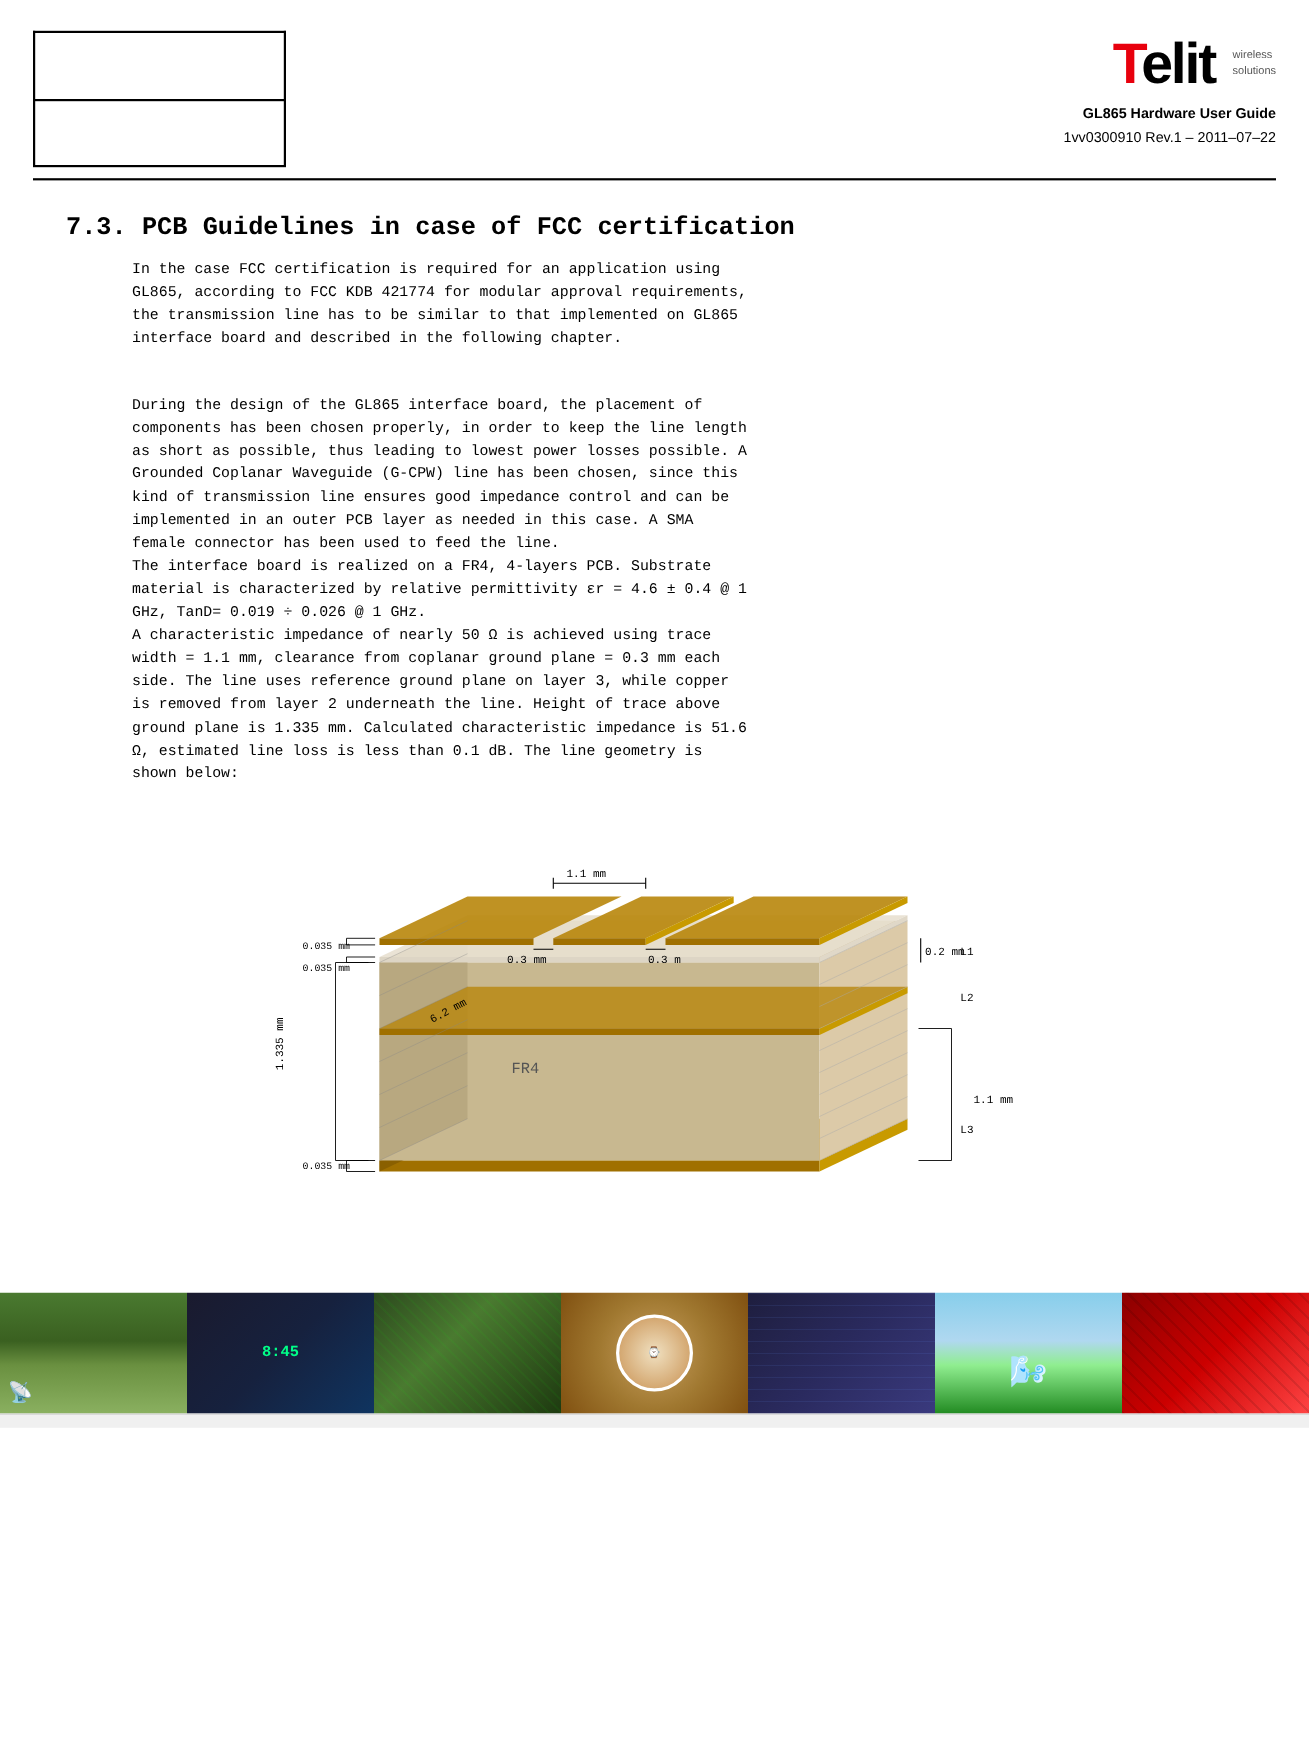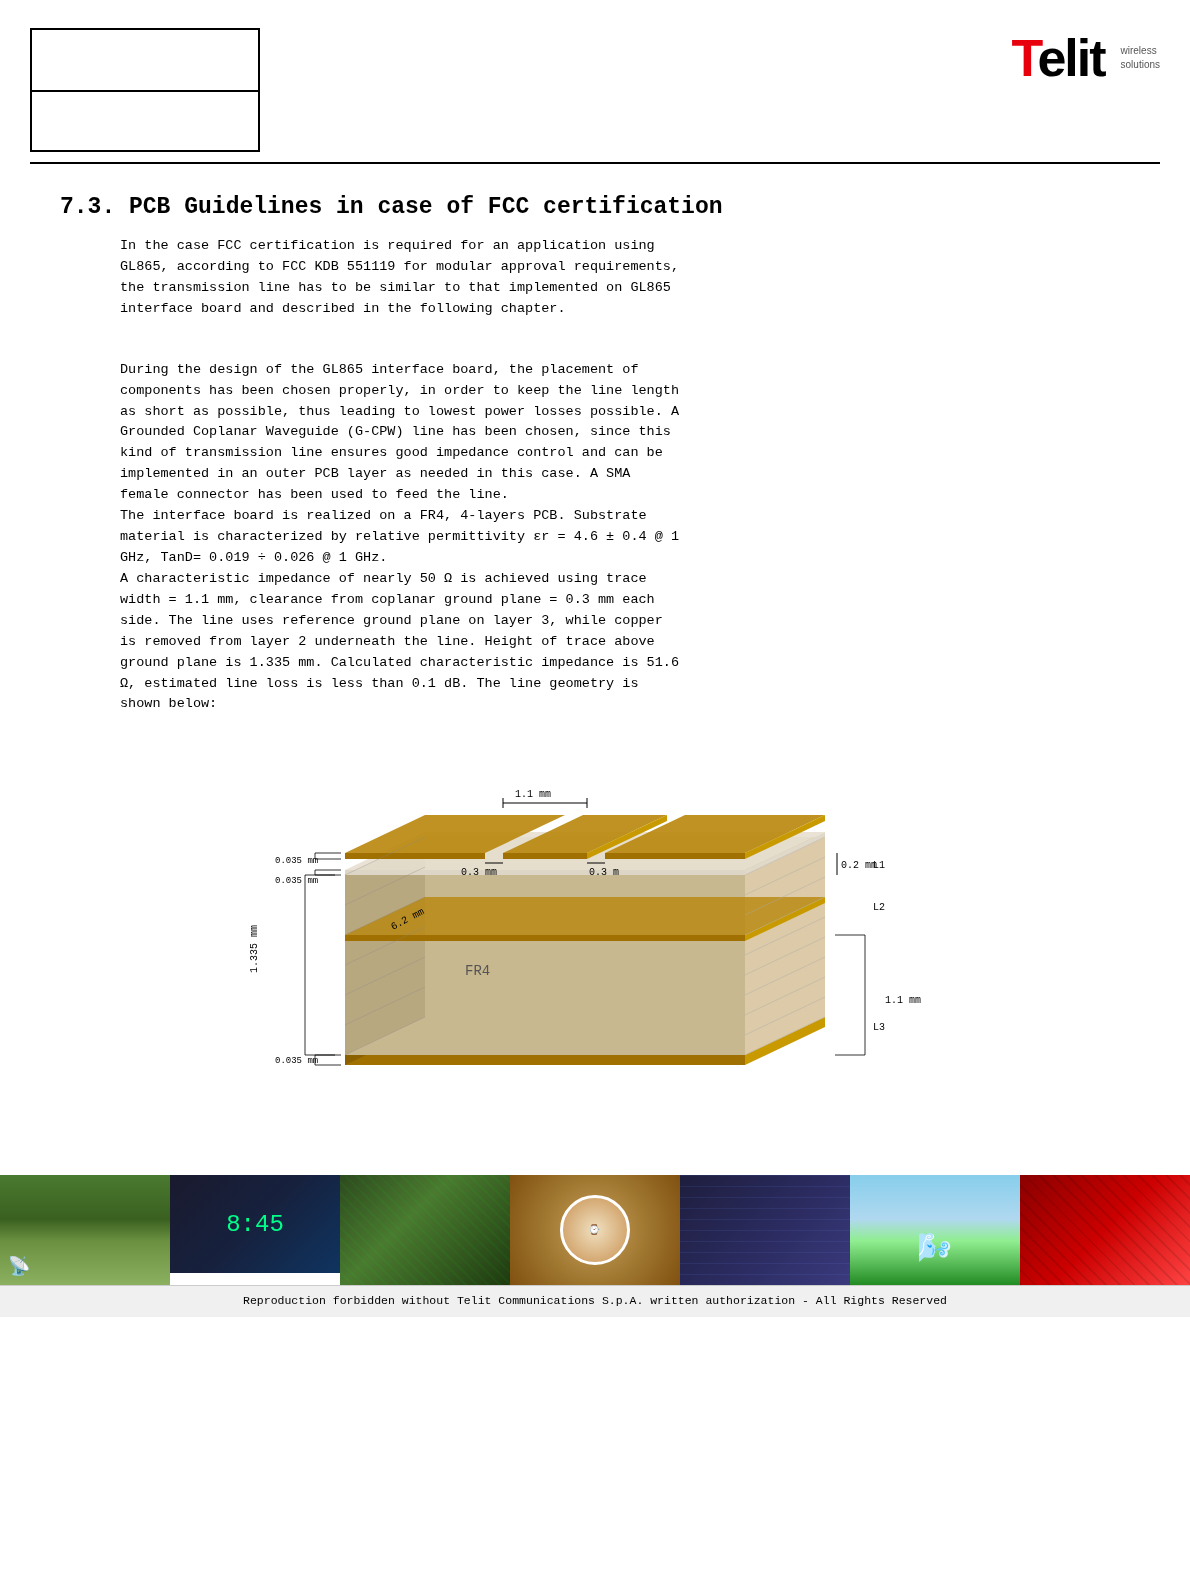--- a/index.html
+++ b/index.html
@@ -97,31 +97,35 @@
     <div style="border:2px solid #000; height:62px;"></div>
   </div>
 
   <div style="display:flex; flex-direction:column; align-items:flex-end; padding-top:10px;">
     <div class="logo-telit">
       <div style="font-size:52px; font-weight:bold; font-family:Arial,sans-serif; letter-spacing:-2px;">
         <span style="color:#e8000d;">T</span><span>elit</span>
       </div>
       <div style="font-family:Arial,sans-serif; font-size:10px; color:#555; line-height:1.4; margin-left:6px;">wireless<br>solutions</div>
     </div>
+    <div style="font-family:Arial,sans-serif; font-size:13px; text-align:right; margin-top:4px; line-height:1.7;">
+      <div style="font-weight:bold;">GL865 Hardware User Guide</div>
+      <div>1vv0300910 Rev.1 – 2011–07–22</div>
+    </div>
   </div>
 </div>
 
 <hr style="border:none; border-top:2px solid #000; margin:0 30px;">
 
 <div class="content">
 
   <div class="section-heading">7.3.    PCB Guidelines in case of FCC certification</div>
 
   <div class="body-text" style="white-space:pre-line;">In the case FCC certification is required for an application using
-GL865, according to FCC KDB 551119 for modular approval requirements,
+GL865, according to FCC KDB 421774 for modular approval requirements,
 the transmission line has to be similar to that implemented on GL865
 interface board and described in the following chapter.</div>
 
 
   <div class="body-text" style="white-space:pre-line; padding-left:60px;margin-top:40px;">During the design of the GL865 interface board, the placement of
 components has been chosen properly, in order to keep the line length
 as short as possible, thus leading to lowest power losses possible. A
 Grounded Coplanar Waveguide (G-CPW) line has been chosen, since this
 kind of transmission line ensures good impedance control and can be
 implemented in an outer PCB layer as needed in this case. A SMA
@@ -248,21 +252,21 @@
   </div>
 
 </div>
 
 <div class="footer-photos">
 
   <div style="flex:1; height:110px; background: linear-gradient(to bottom, #4a7a30 0%, #3a6020 40%, #6a9040 60%, #8ab060 100%); position:relative; overflow:hidden;">
     <div style="position:absolute; bottom:8px; left:8px; color:#fff; font-size:18px; font-weight:bold; font-family:Arial;">📡</div>
   </div>
 
-  <div style="flex:1; height:98px; background: linear-gradient(135deg, #1a1a2e 0%, #16213e 50%, #0f3460 100%); display:flex; align-items:center; justify-content:center; color:#00ff88; font-size:24px; font-family:'Courier New',monospace; font-weight:normal;">8:45</div>
+  <div style="flex:1; height:110px; background: linear-gradient(135deg, #1a1a2e 0%, #16213e 50%, #0f3460 100%); display:flex; align-items:center; justify-content:center; color:#00ff88; font-size:14px; font-family:'Courier New',monospace; font-weight:bold;">8:45</div>
 
   <div style="flex:1; height:110px; background: linear-gradient(135deg, #2d4a1e 0%, #4a7a30 40%, #1e3a10 100%); position:relative;">
     <div style="position:absolute; inset:0; background: repeating-linear-gradient(45deg, rgba(0,255,0,0.05) 0px, rgba(0,255,0,0.05) 2px, transparent 2px, transparent 8px);"></div>
   </div>
 
   <div style="flex:1; height:110px; background: radial-gradient(circle, #c8a060 0%, #a07830 50%, #805010 100%); display:flex; align-items:center; justify-content:center;">
     <div style="width:70px; height:70px; border-radius:50%; border:3px solid #fff; background: radial-gradient(circle, #f0e0c0, #c89050); display:flex; align-items:center; justify-content:center; font-size:10px; color:#333;">⌚</div>
   </div>
 
   <div style="flex:1; height:110px; background: linear-gradient(135deg, #1e1e3e 0%, #2a2a5e 50%, #3a3a7e 100%);">
@@ -272,14 +276,13 @@
   <div style="flex:1; height:110px; background: linear-gradient(to bottom, #87ceeb 0%, #b0d8f0 40%, #90ee90 60%, #228b22 100%); position:relative;">
     <div style="position:absolute; bottom:20px; left:50%; transform:translateX(-50%); color:#666; font-size:28px;">🌬️</div>
   </div>
 
   <div style="flex:1; height:110px; background: linear-gradient(135deg, #8b0000 0%, #cc0000 50%, #ff4444 100%);">
     <div style="width:100%; height:100%; background: repeating-linear-gradient(45deg, rgba(0,0,0,0.1) 0px, rgba(0,0,0,0.1) 2px, transparent 2px, transparent 10px);"></div>
   </div>
 </div>
 
 <div class="footer-text">
-  <div class="footer-line1">Reproduction forbidden without Telit Communications S.p.A. written authorization - All Rights Reserved</div>
 </div>
 
 </body></html>

